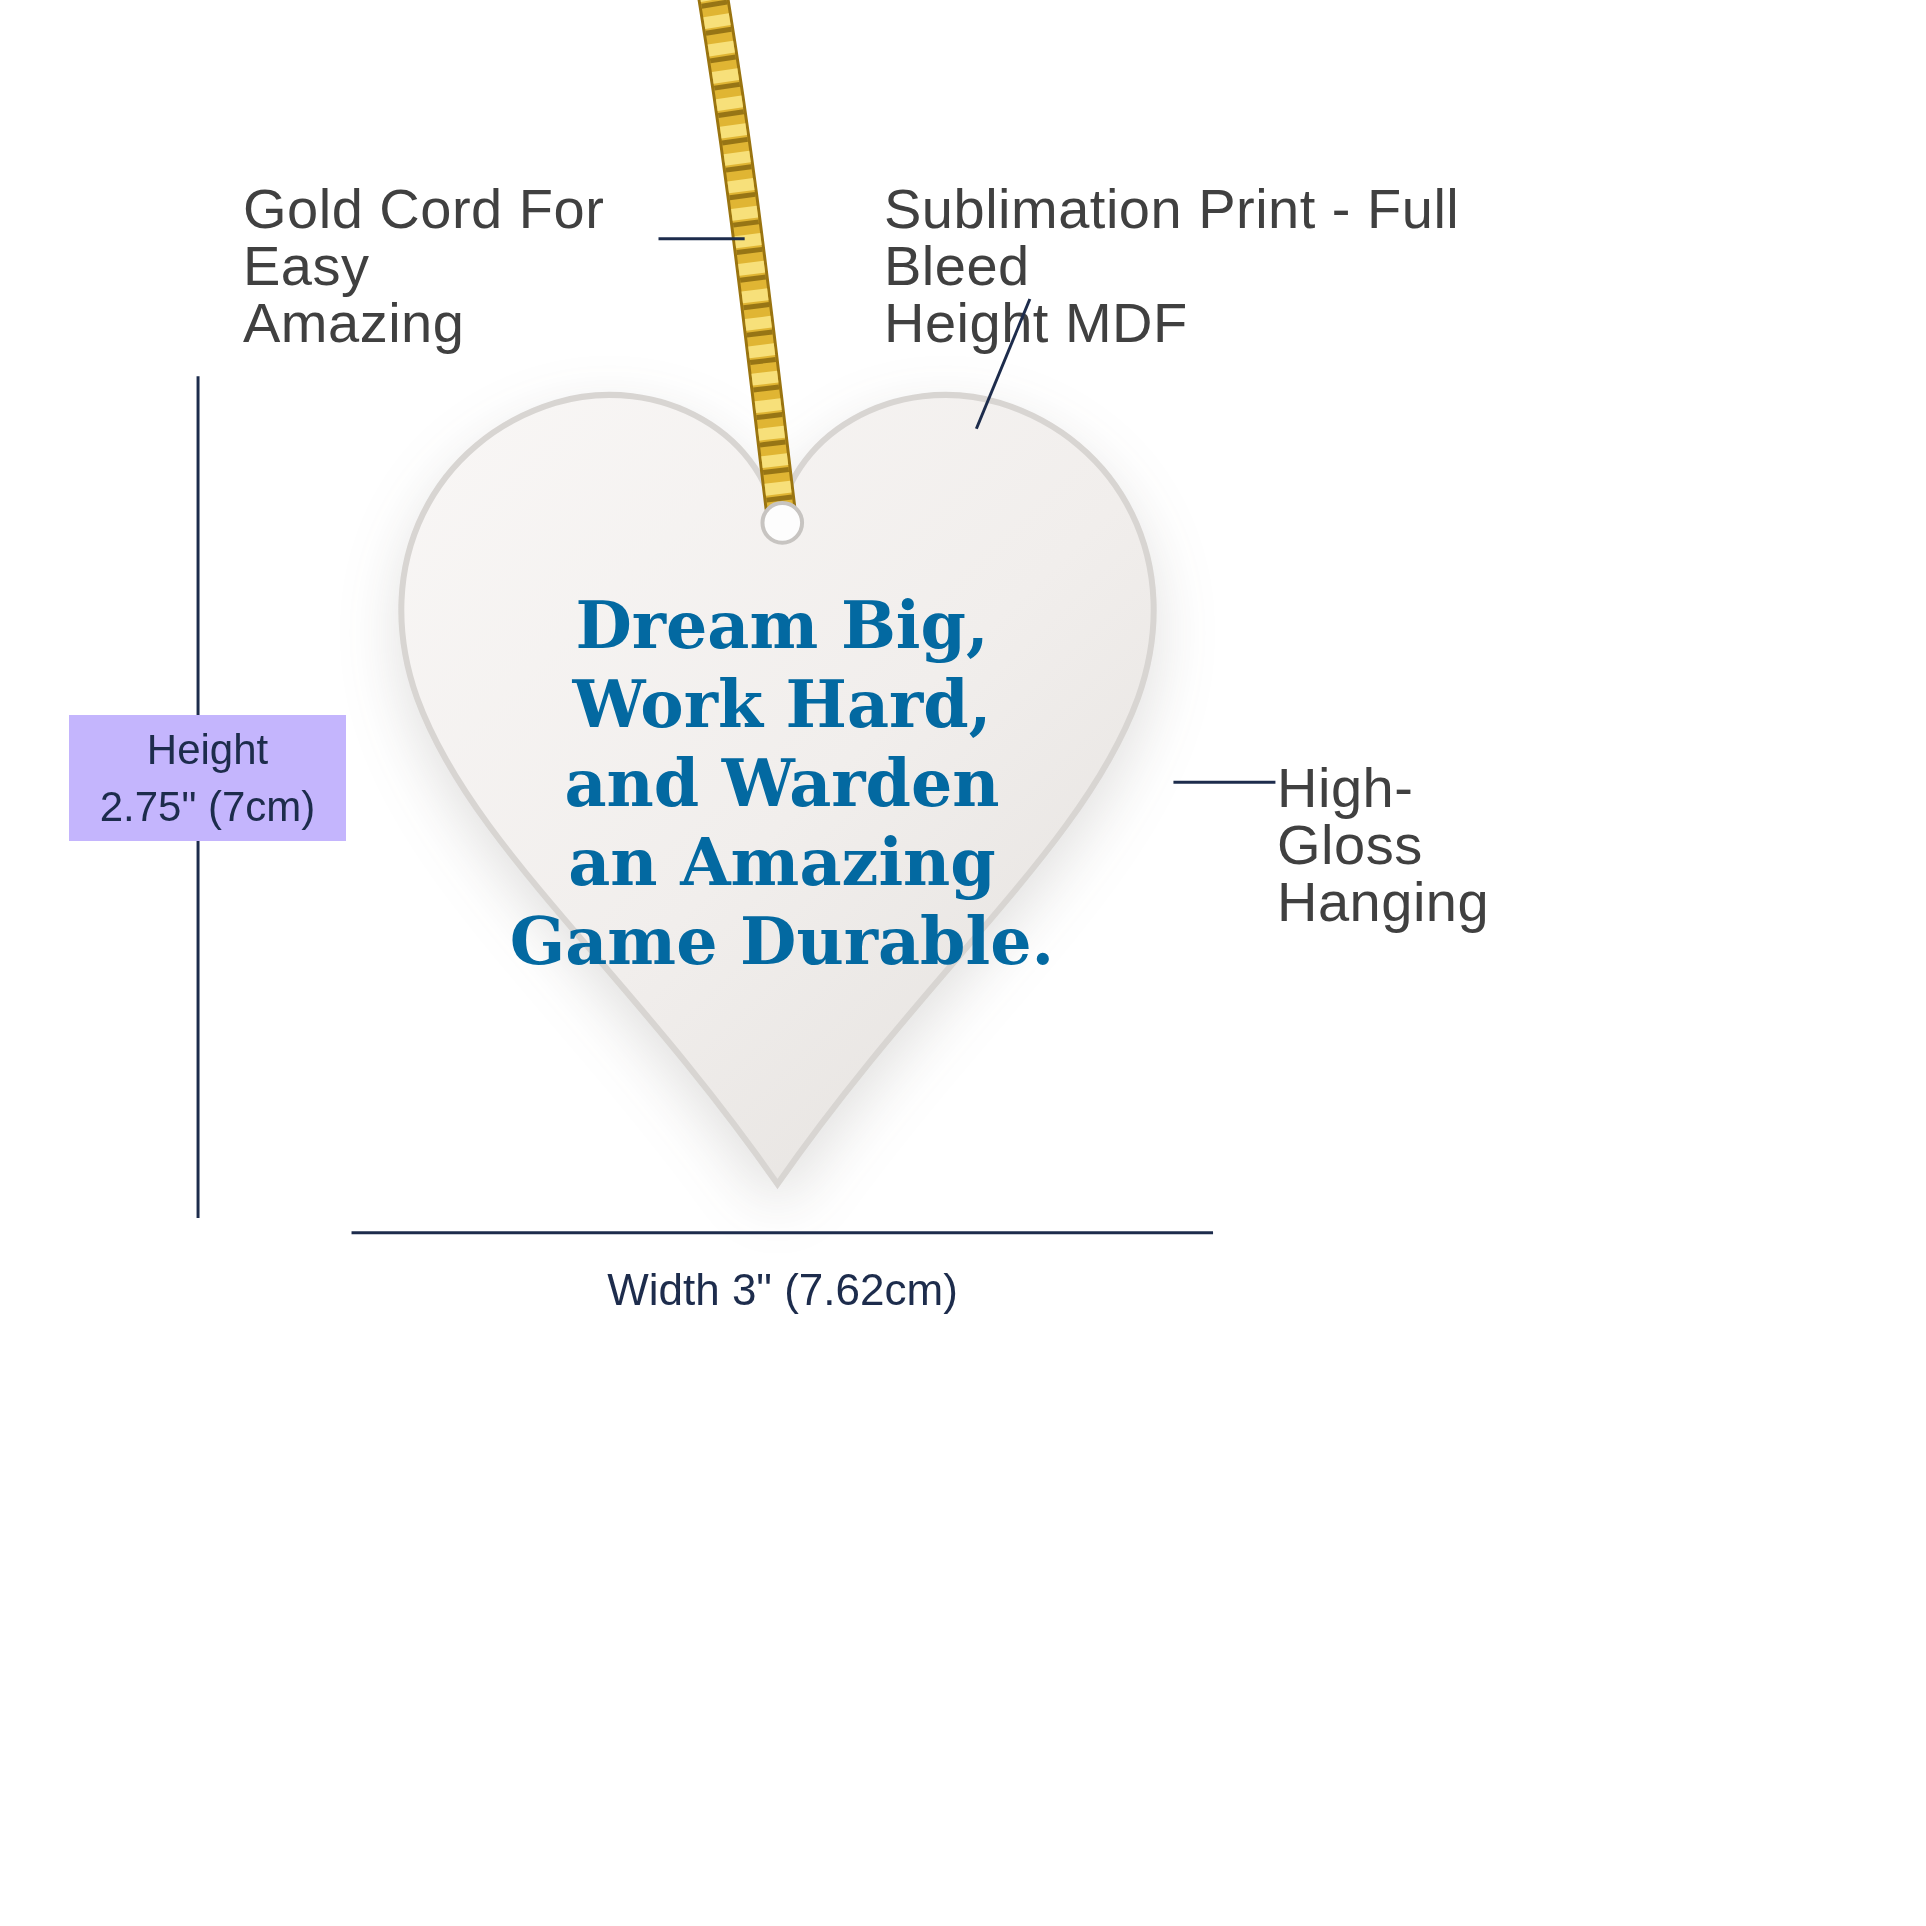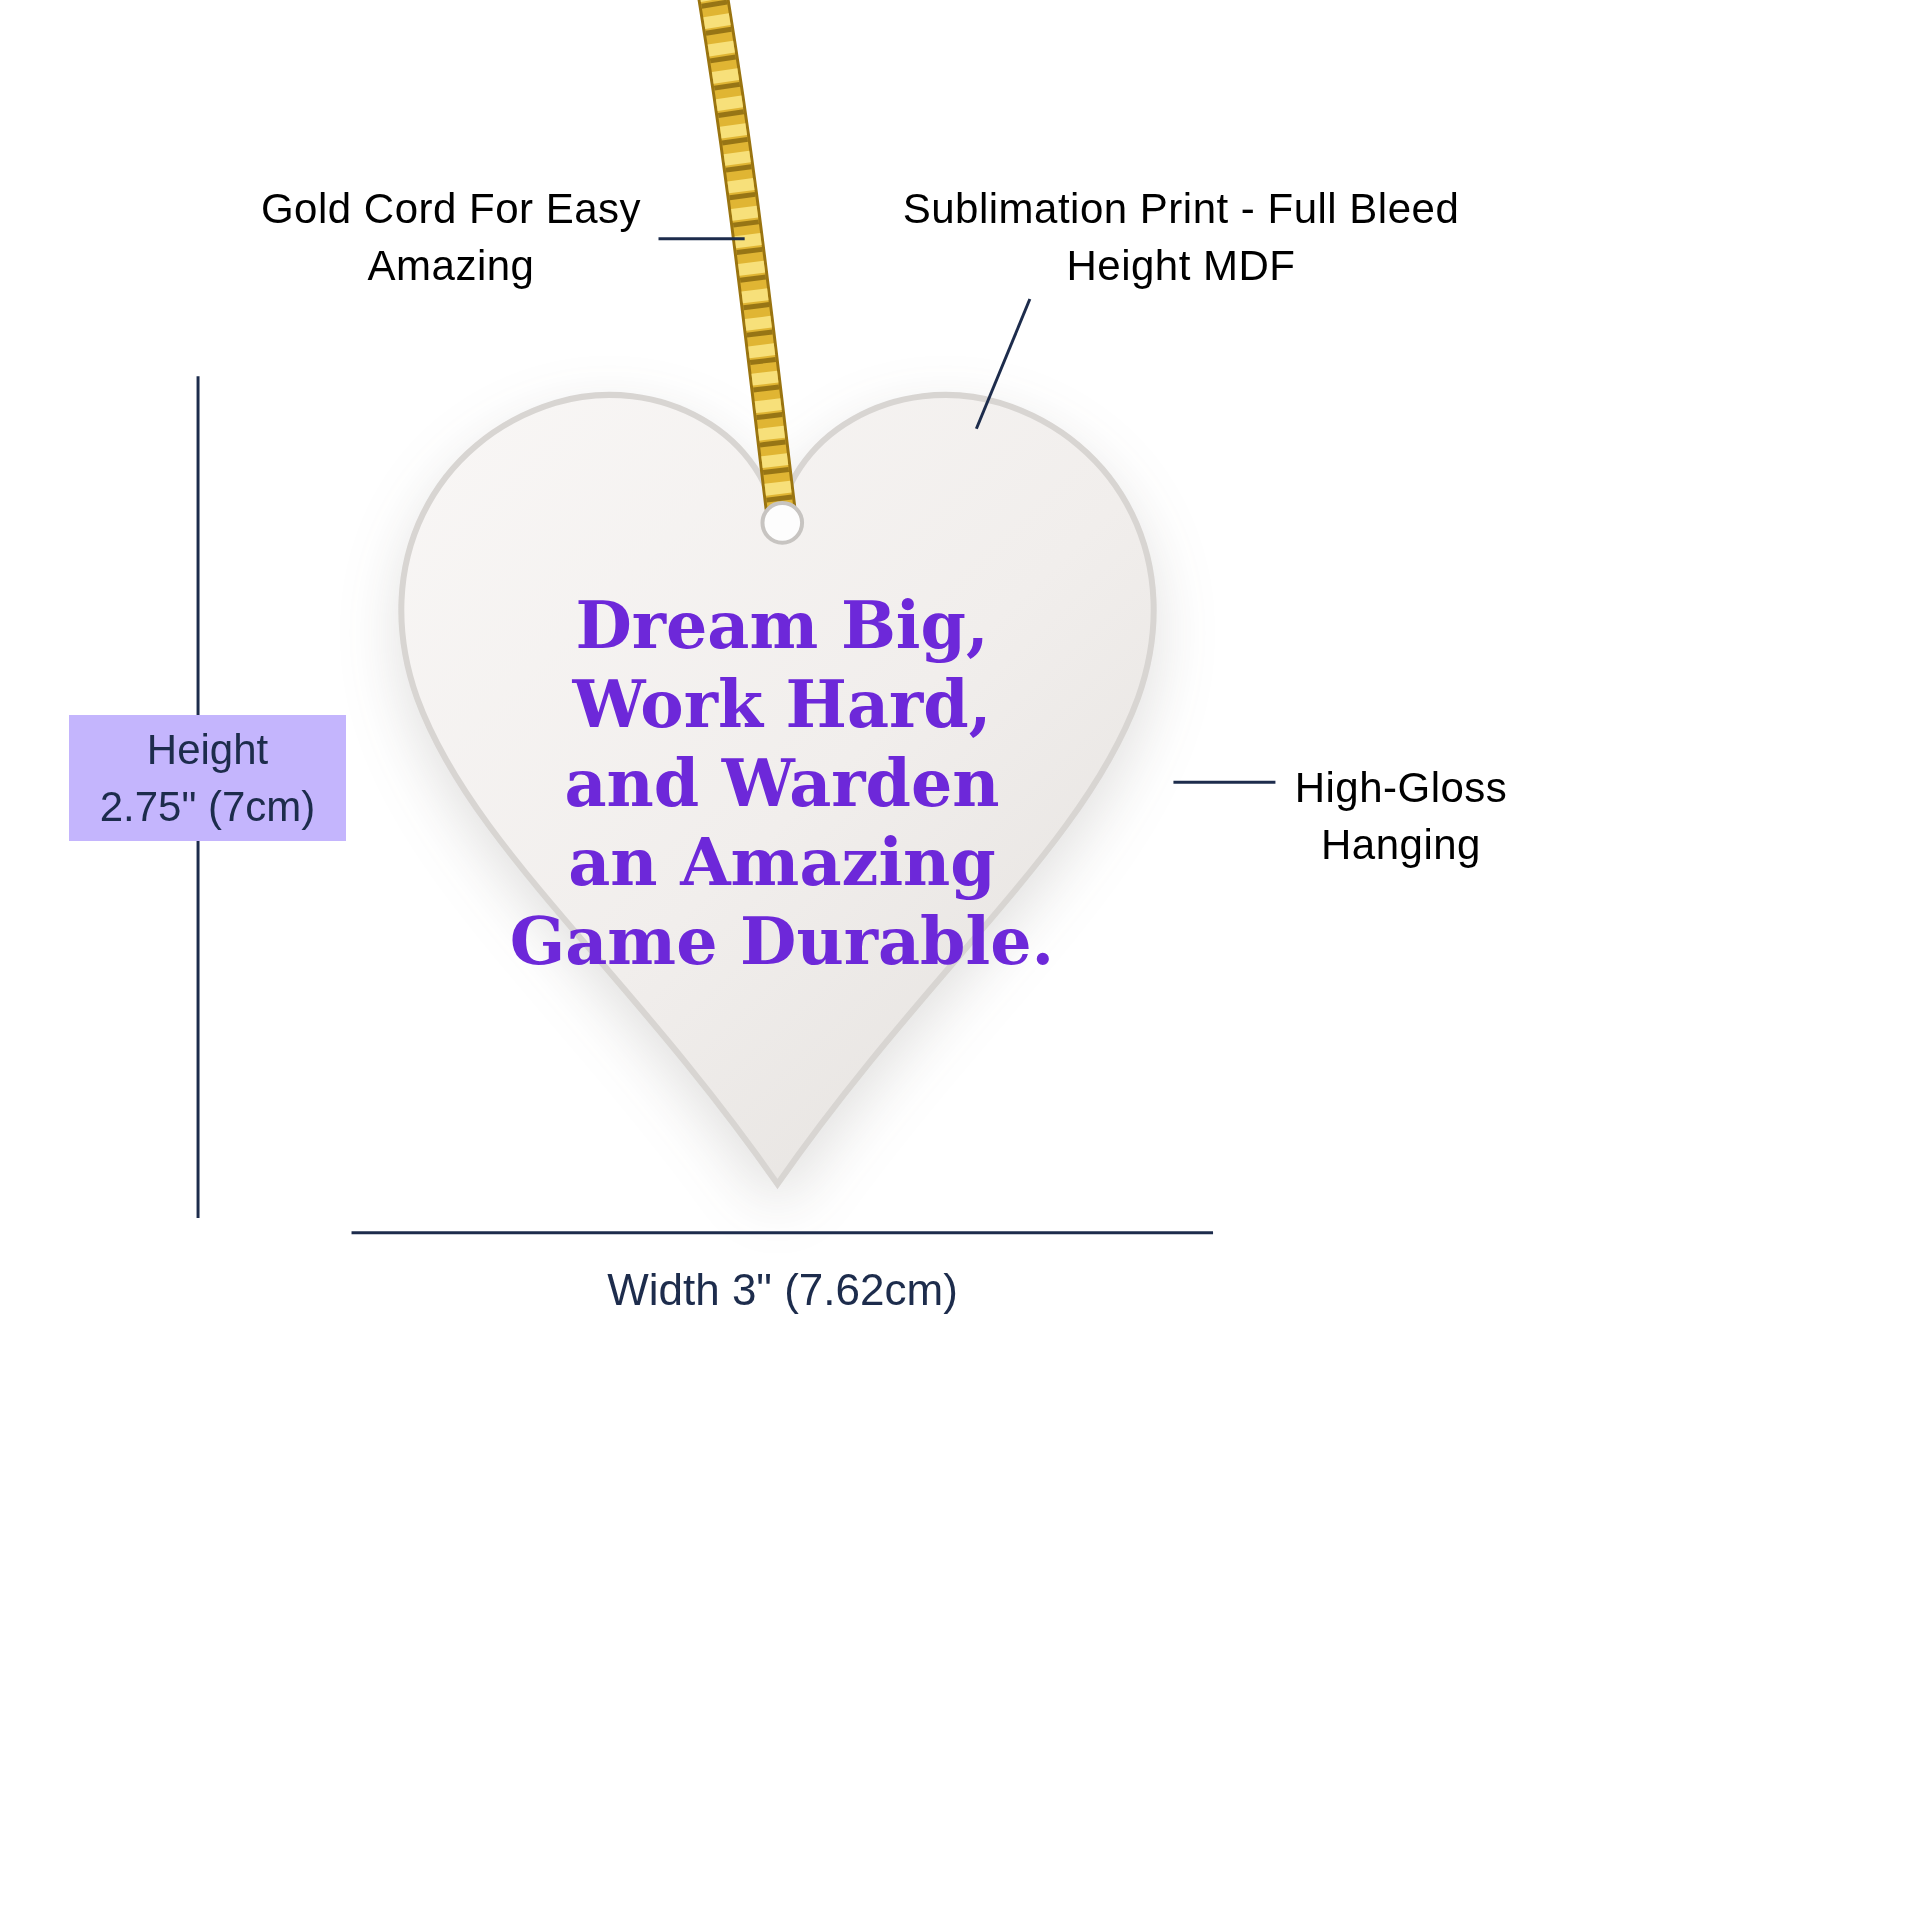--- a/index.html
+++ b/index.html
@@ -2,40 +2,40 @@
 <html><head>
 <meta charset="utf-8">
 <style>
   html,body{margin:0;padding:0;background:#ffffff;}
   .canvas{
     position:relative;width:1927px;height:1927px;background:#ffffff;
     overflow:hidden;font-family:"Liberation Sans",sans-serif;color:#1d2c4c;
   }
   
   .callout{
-    position:absolute;text-align:center;font-size:42px;line-height:57px;
-    color:#000000;letter-spacing:0.5px;
+    position:absolute;text-align:left;font-size:56px;line-height:57px;
+    color:#404040;letter-spacing:0.5px;
   }
   .callout span{display:block;}
   .height-label{
     position:absolute;left:69px;top:715px;width:277px;text-align:center;
     font-size:42px;line-height:57px;background:#c4b5fd;z-index:4;padding:6px 0;
   }
   .height-label span{display:block;}
   .width-label{
     position:absolute;left:535px;top:1265px;width:495px;text-align:center;
     font-size:44px;z-index:4;
   }
   
   .heart-wrap{position:absolute;left:327px;top:366px;width:901px;height:861px;z-index:1;}
   .heart-wrap svg{filter:drop-shadow(0 22px 30px rgba(70,62,55,.16));}
   .heart-quote{
     position:absolute;left:485px;top:586px;width:594px;z-index:2;
     text-align:center;font-family:"DejaVu Serif",serif;font-weight:bold;
-    font-size:65px;line-height:79px;color:#6d28d9;
+    font-size:65px;line-height:79px;color:#0369a1;
   }
   .heart-quote span{display:block;}
   .overlay-svg{position:absolute;left:0;top:0;z-index:3;}
 </style>
 </head>
 <body>
 
 <div class="canvas">
 
   <div class="heart-wrap">

